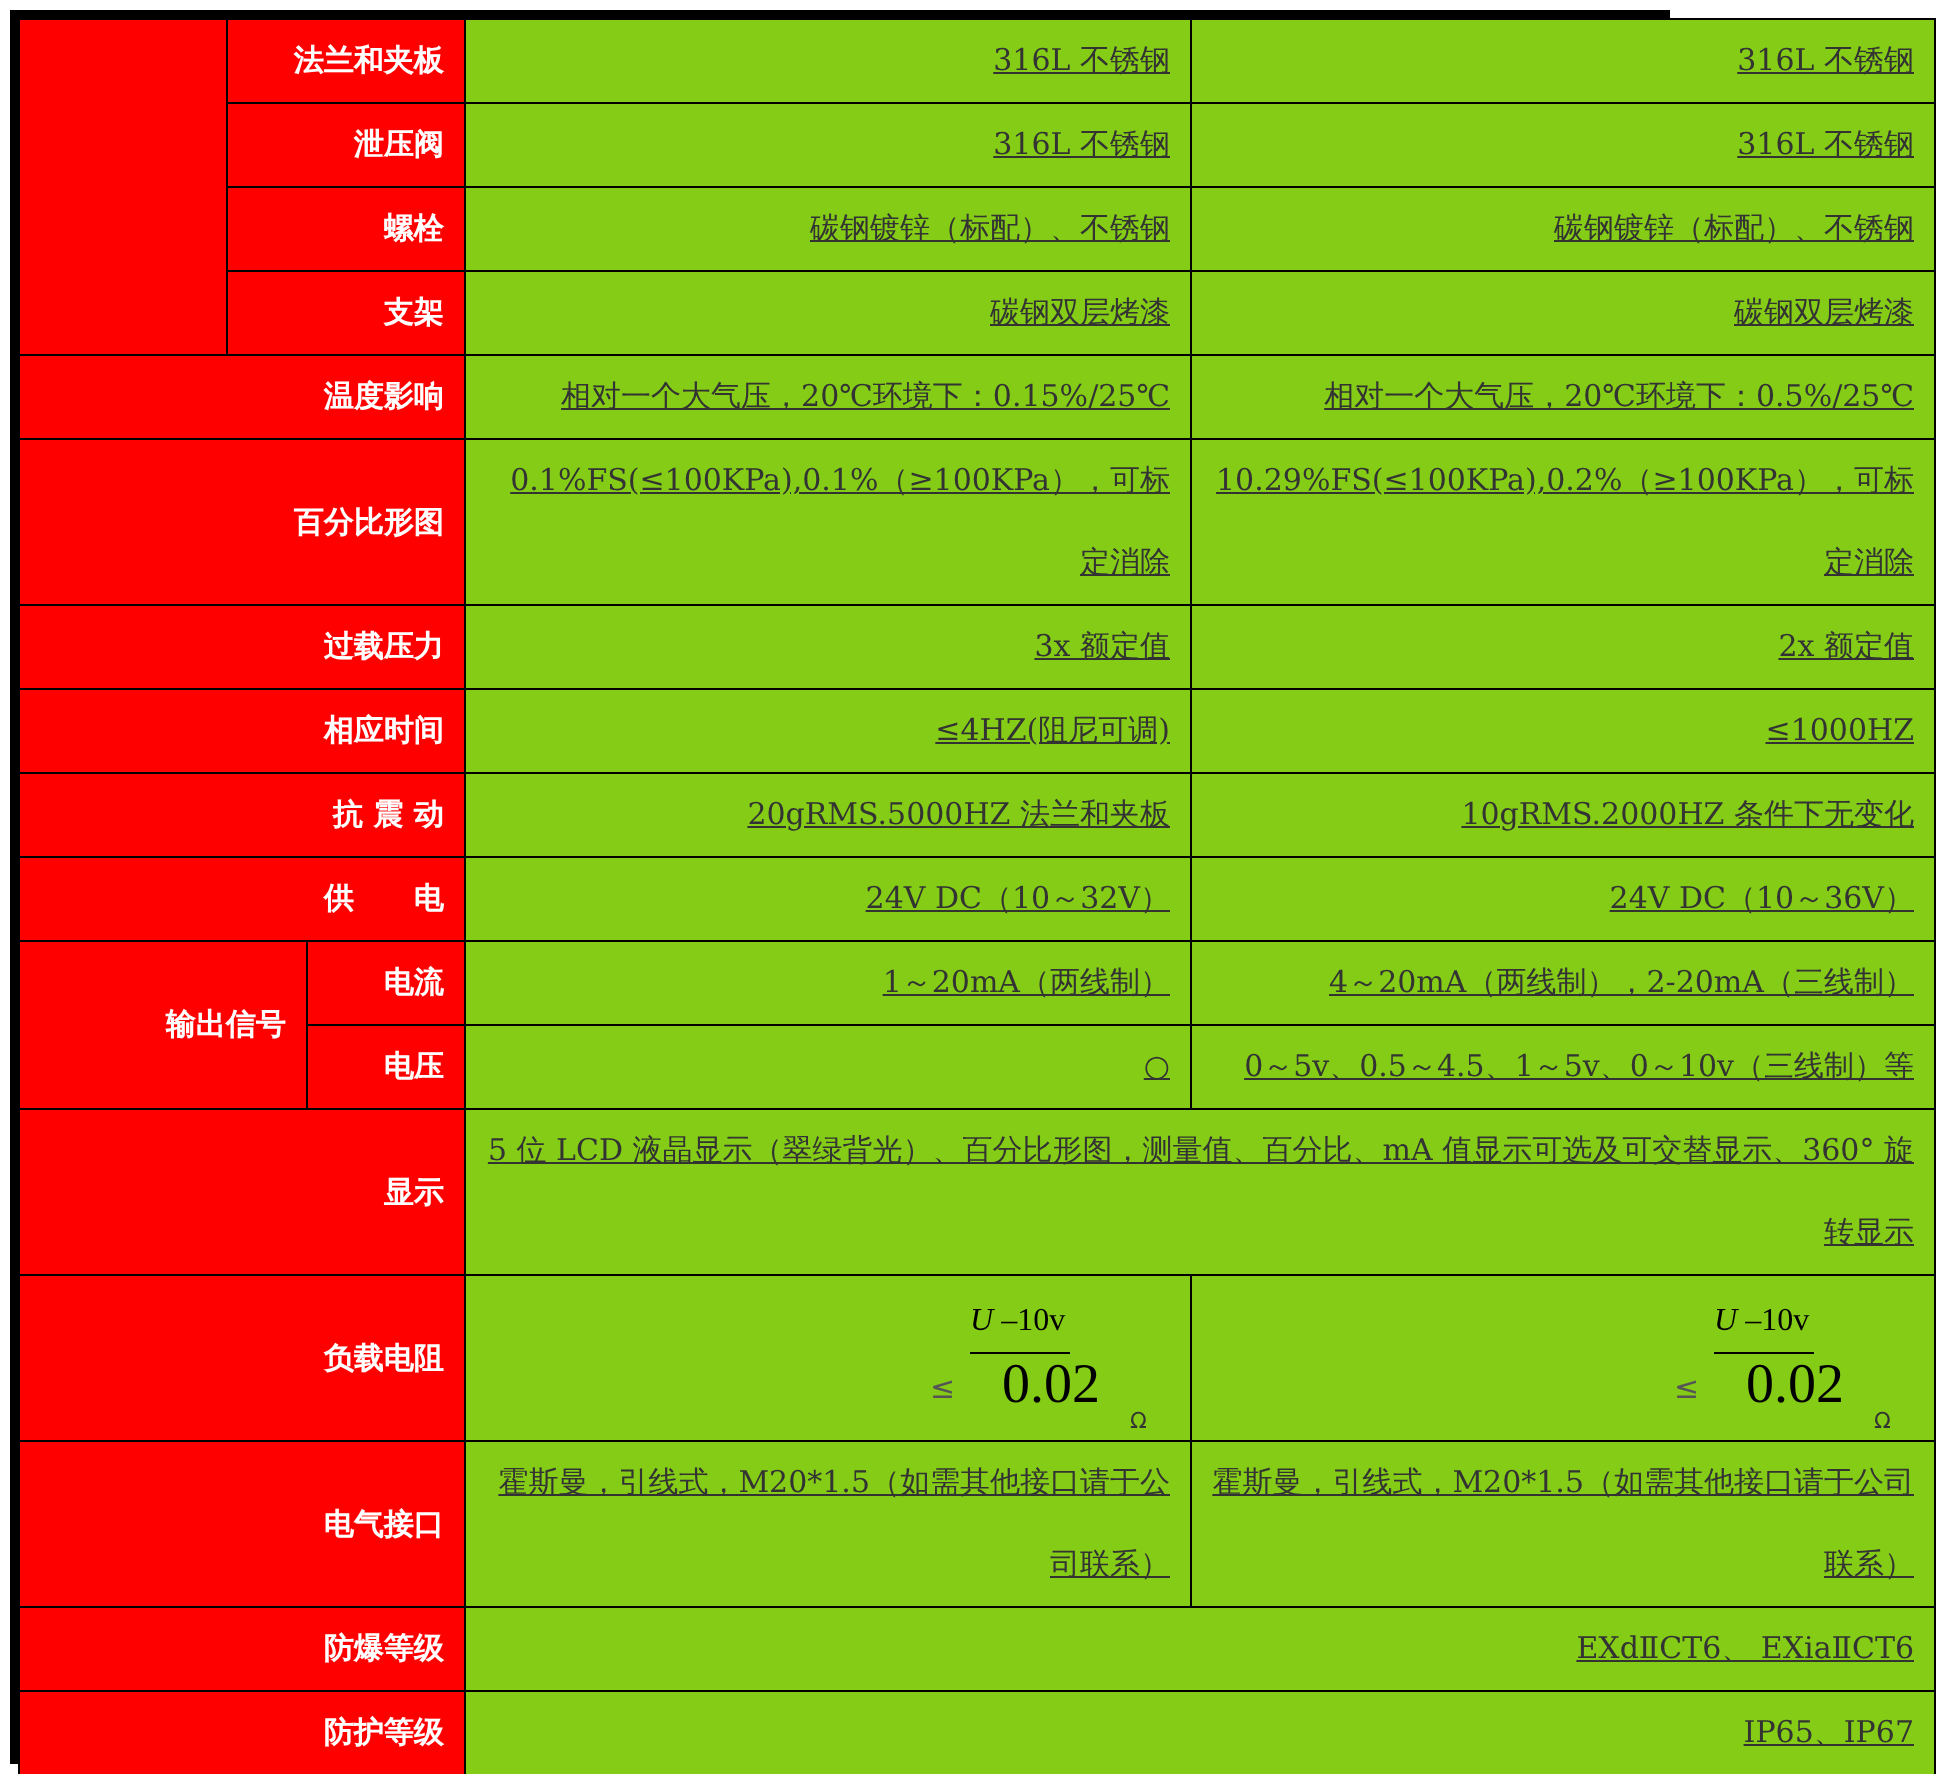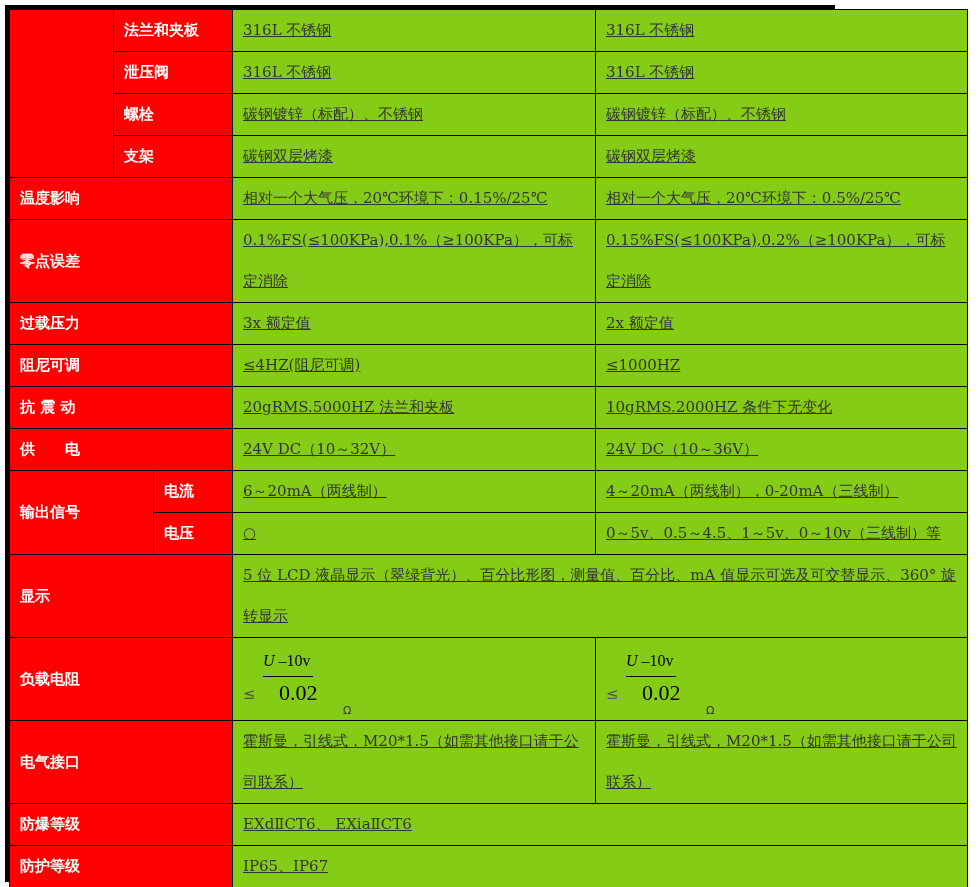--- a/index.html
+++ b/index.html
@@ -5,20 +5,21 @@
     html, body { margin: 0; padding: 0; background: #ffffff; }
     body { width: 978px; height: 887px; position: relative; overflow: hidden; }
     .sheet {
       position: absolute; left: 5px; top: 5px;
       width: 830px; height: 877px;
       box-sizing: border-box;
       border-top: 4px solid #000;
       border-left: 4px solid #000;
       border-right: 5px solid #000;
       border-bottom: 5px solid #000;
+      text-align: right;
     }
     table.spec {
       border-collapse: collapse;
       width: 958px;
       table-layout: fixed;
     }
     table.spec td {
       border: 1px solid #000;
       padding: 0 10px;
       vertical-align: middle;
@@ -44,21 +45,21 @@
     tr.h41 td { height: 42px; }
     tr.h83 td { height: 83px; }
     .frac { display: inline-block; vertical-align: middle; position: relative; height: 70px; width: 120px; }
     .frac .num {
       position: absolute; left: 20px; top: 4px;
       font-family: "Liberation Serif", serif; font-size: 16px; color: #000; line-height: 26px;
       border-bottom: 1.5px solid #000; padding: 0 2px 2px 0;
     }
     .frac .num i { font-style: italic; }
     .frac .le { position: absolute; left: 0; top: 40px; font-size: 15px; color:#555; line-height: 20px; font-family: "DejaVu Sans", sans-serif; }
-    .frac .den { position: absolute; left: 36px; top: 36px; font-family: "Liberation Serif", serif; font-size: 22px; color:#000; line-height: 26px; }
+    .frac .den { position: absolute; left: 36px; top: 36px; font-family: "Liberation Serif", serif; font-size: 28px; color:#000; line-height: 26px; }
     .frac .ohm { position: absolute; left: 100px; top: 46px; font-size: 11px; color:#333; font-family: "DejaVu Sans", sans-serif; }
     .circle { padding-left: 50px; }
   </style>
 </head>
 <body>
 
 <div class="sheet">
 <table class="spec">
   <colgroup>
     <col style="width:104px">
@@ -89,50 +90,50 @@
       <td class="val">碳钢双层烤漆</td>
       <td class="val">碳钢双层烤漆</td>
     </tr>
 
     <tr class="h41">
       <td class="lbl" colspan="3">温度影响</td>
       <td class="val">相对一个大气压，20℃环境下：0.15%/25℃</td>
       <td class="val">相对一个大气压，20℃环境下：0.5%/25℃</td>
     </tr>
     <tr class="h83">
-      <td class="lbl" colspan="3">零点误差</td>
+      <td class="lbl" colspan="3">百分比形图</td>
       <td class="val">0.1%FS(≤100KPa),0.1%（≥100KPa），可标定消除</td>
-      <td class="val">0.15%FS(≤100KPa),0.2%（≥100KPa），可标定消除</td>
+      <td class="val">10.29%FS(≤100KPa),0.2%（≥100KPa），可标定消除</td>
     </tr>
     <tr class="h41">
       <td class="lbl" colspan="3">过载压力</td>
       <td class="val">3x 额定值</td>
       <td class="val">2x 额定值</td>
     </tr>
     <tr class="h41">
-      <td class="lbl" colspan="3">阻尼可调</td>
+      <td class="lbl" colspan="3">相应时间</td>
       <td class="val">≤4HZ(阻尼可调)</td>
       <td class="val">≤1000HZ</td>
     </tr>
     <tr class="h41">
       <td class="lbl" colspan="3">抗 震 动</td>
       <td class="val">20gRMS.5000HZ 法兰和夹板</td>
       <td class="val">10gRMS.2000HZ 条件下无变化</td>
     </tr>
     <tr class="h41">
       <td class="lbl" colspan="3">供　　电</td>
       <td class="val">24V DC（10～32V）</td>
       <td class="val">24V DC（10～36V）</td>
     </tr>
 
     <tr class="h41">
       <td class="lbl" rowspan="2" colspan="2">输出信号</td>
       <td class="lbl">电流</td>
-      <td class="val">6～20mA（两线制）</td>
-      <td class="val">4～20mA（两线制），0-20mA（三线制）</td>
+      <td class="val">1～20mA（两线制）</td>
+      <td class="val">4～20mA（两线制），2-20mA（三线制）</td>
     </tr>
     <tr class="h41">
       <td class="lbl">电压</td>
       <td class="val circle">○</td>
       <td class="val">0～5v、0.5～4.5、1～5v、0～10v（三线制）等</td>
     </tr>
 
     <tr class="h83">
       <td class="lbl" colspan="3">显示</td>
       <td class="val" colspan="2">5 位 LCD 液晶显示（翠绿背光）、百分比形图，测量值、百分比、mA 值显示可选及可交替显示、360° 旋转显示</td>

